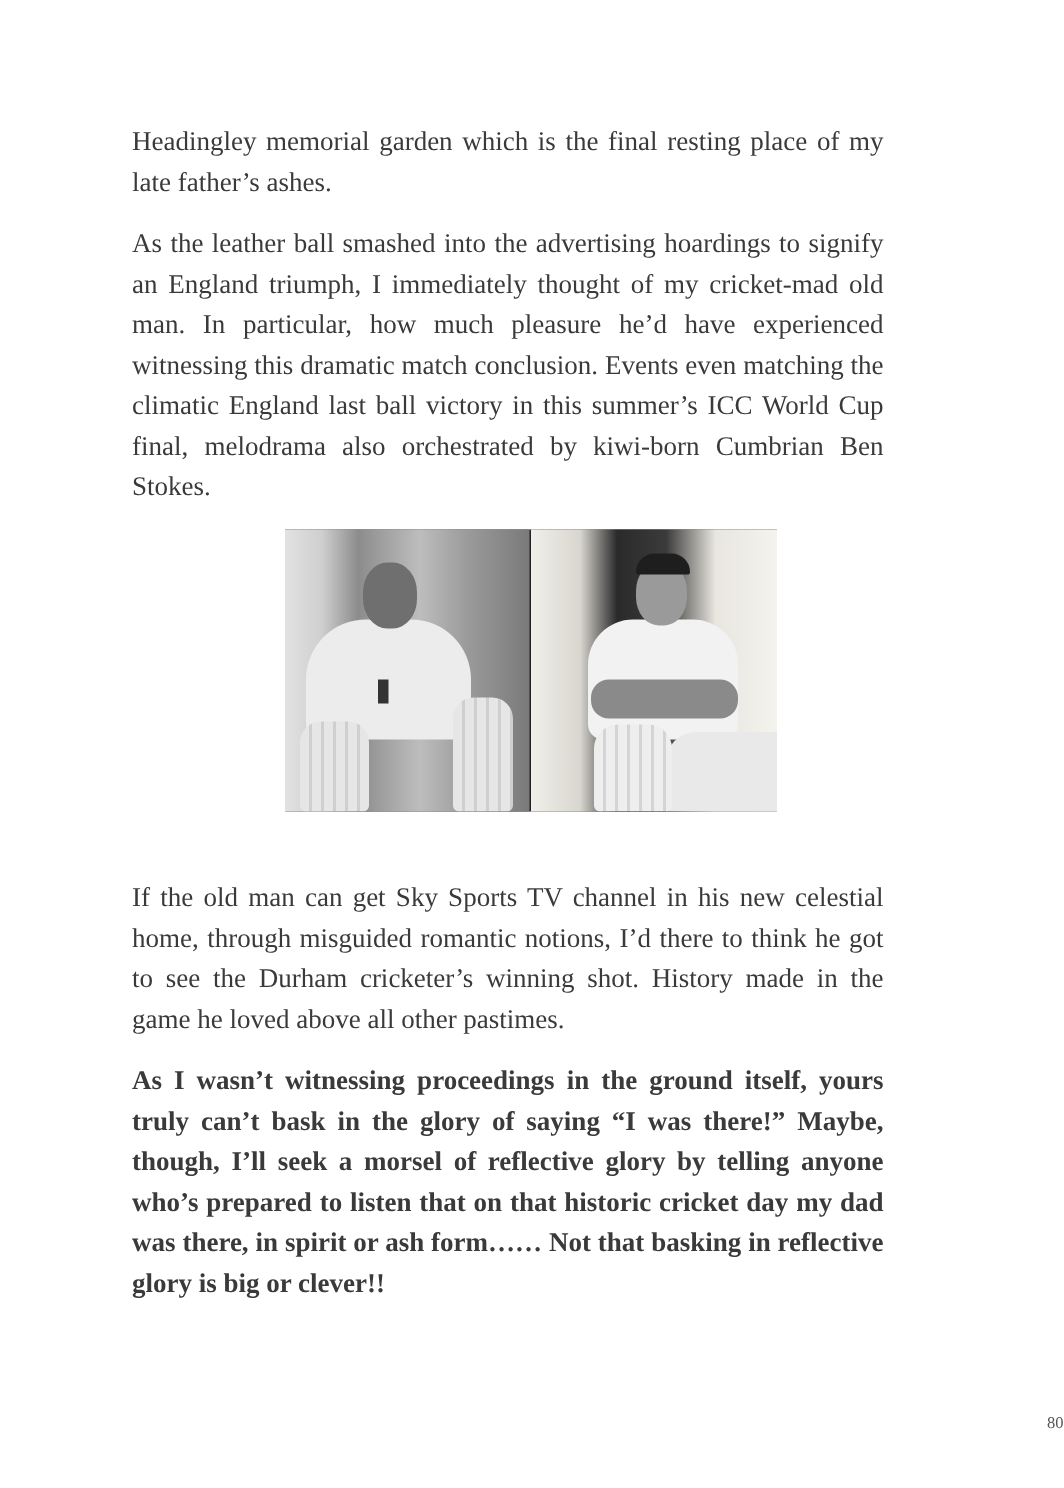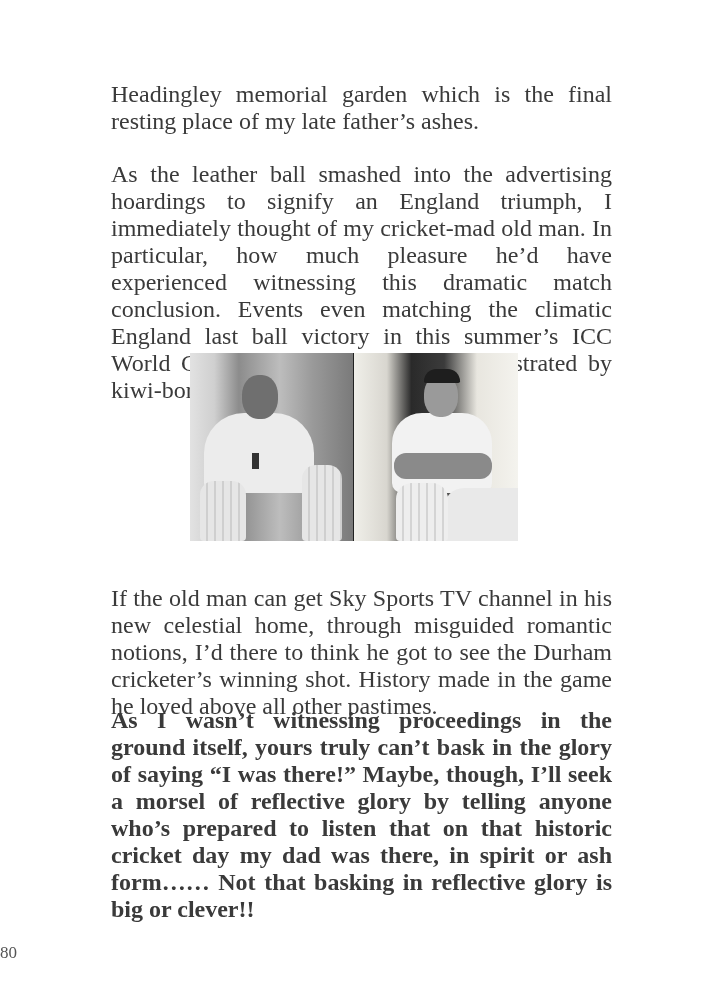--- a/index.html
+++ b/index.html
@@ -1,26 +1,26 @@
 <!DOCTYPE html>
 <html><head>
 <meta charset="utf-8">
 <style>
   html, body { margin: 0; padding: 0; }
   body {
     width: 709px; height: 992px; background: #ffffff; position: relative; overflow: hidden;
     font-family: "Liberation Serif", "DejaVu Serif", serif; color: #3a3a3a;
   }
   .para {
-    position: absolute; left: 111px; width: 501px;
-    font-size: 24px; line-height: 27px; text-align: justify; margin: 0;
+    position: absolute; left: 88px; width: 501px;
+    font-size: 18px; line-height: 27px; text-align: justify; margin: 0;
     text-align-last: left;
   }
   #p1 { top: 81px; }
-  #p2 { top: 149px; margin-top: 12px; }
+  #p2 { top: 149px; }
   #p3 { top: 585px; }
   #p4 { top: 707px; font-weight: bold; }
   .figure {
     position: absolute; left: 190px; top: 353px; width: 328px; height: 188px;
     display: flex; background: #222;
   }
   .photo { position: relative; height: 100%; overflow: hidden; }
   .photo-left {
     width: 163px;
     background: linear-gradient(90deg, #e2e2e2 0%, #cfcfcf 15%, #8c8c8c 30%, #bdbdbd 55%, #9a9a9a 75%, #7a7a7a 100%);
@@ -37,22 +37,22 @@
   .l-pad2 { left: 112px; top: 112px; width: 40px; height: 76px; border-radius: 14px 14px 4px 4px; background: repeating-linear-gradient(90deg,#e6e6e6 0 6px,#cfcfcf 6px 8px); }
   .l-badge { left: 62px; top: 100px; width: 7px; height: 16px; background: #333; }
   
   .r-head { left: 70px; top: 22px; width: 34px; height: 42px; border-radius: 45%; background: #9a9a9a; }
   .r-cap { left: 70px; top: 16px; width: 36px; height: 14px; border-radius: 14px 14px 2px 2px; background: #1e1e1e; }
   .r-torso { left: 38px; top: 60px; width: 100px; height: 80px; border-radius: 30px 30px 10px 10px; background: #f2f2f2; }
   .r-arms { left: 40px; top: 100px; width: 98px; height: 26px; border-radius: 12px; background: #8a8a8a; }
   .r-pad { left: 42px; top: 130px; width: 52px; height: 58px; border-radius: 16px 16px 4px 4px; background: repeating-linear-gradient(90deg,#eeeeee 0 6px,#d4d4d4 6px 8px); }
   .r-legs { left: 90px; top: 135px; width: 74px; height: 53px; border-radius: 20px 0 0 0; background: #e9e9e9; }
   .page-number {
-    position: absolute; top: 943px; left: 0; width: 709px; text-align: left;
-    font-size: 17px; color: #555;
+    position: absolute; top: 943px; left: 0; width: 709px; text-align: right;
+    font-size: 11px; color: #555;
   }
 </style>
 </head>
 <body>
 
 <p id="p1" class="para">Headingley memorial garden which is the final resting place of my late father’s ashes.</p>
 <p id="p2" class="para">As the leather ball smashed into the advertising hoardings to signify an England triumph, I immediately thought of my cricket-mad old man. In particular, how much pleasure he’d have experienced witnessing this dramatic match conclusion. Events even matching the climatic England last ball victory in this summer’s ICC World Cup final, melodrama also orchestrated by kiwi-born Cumbrian Ben Stokes.</p>
 
 <div class="figure">
   <div class="photo photo-left">

